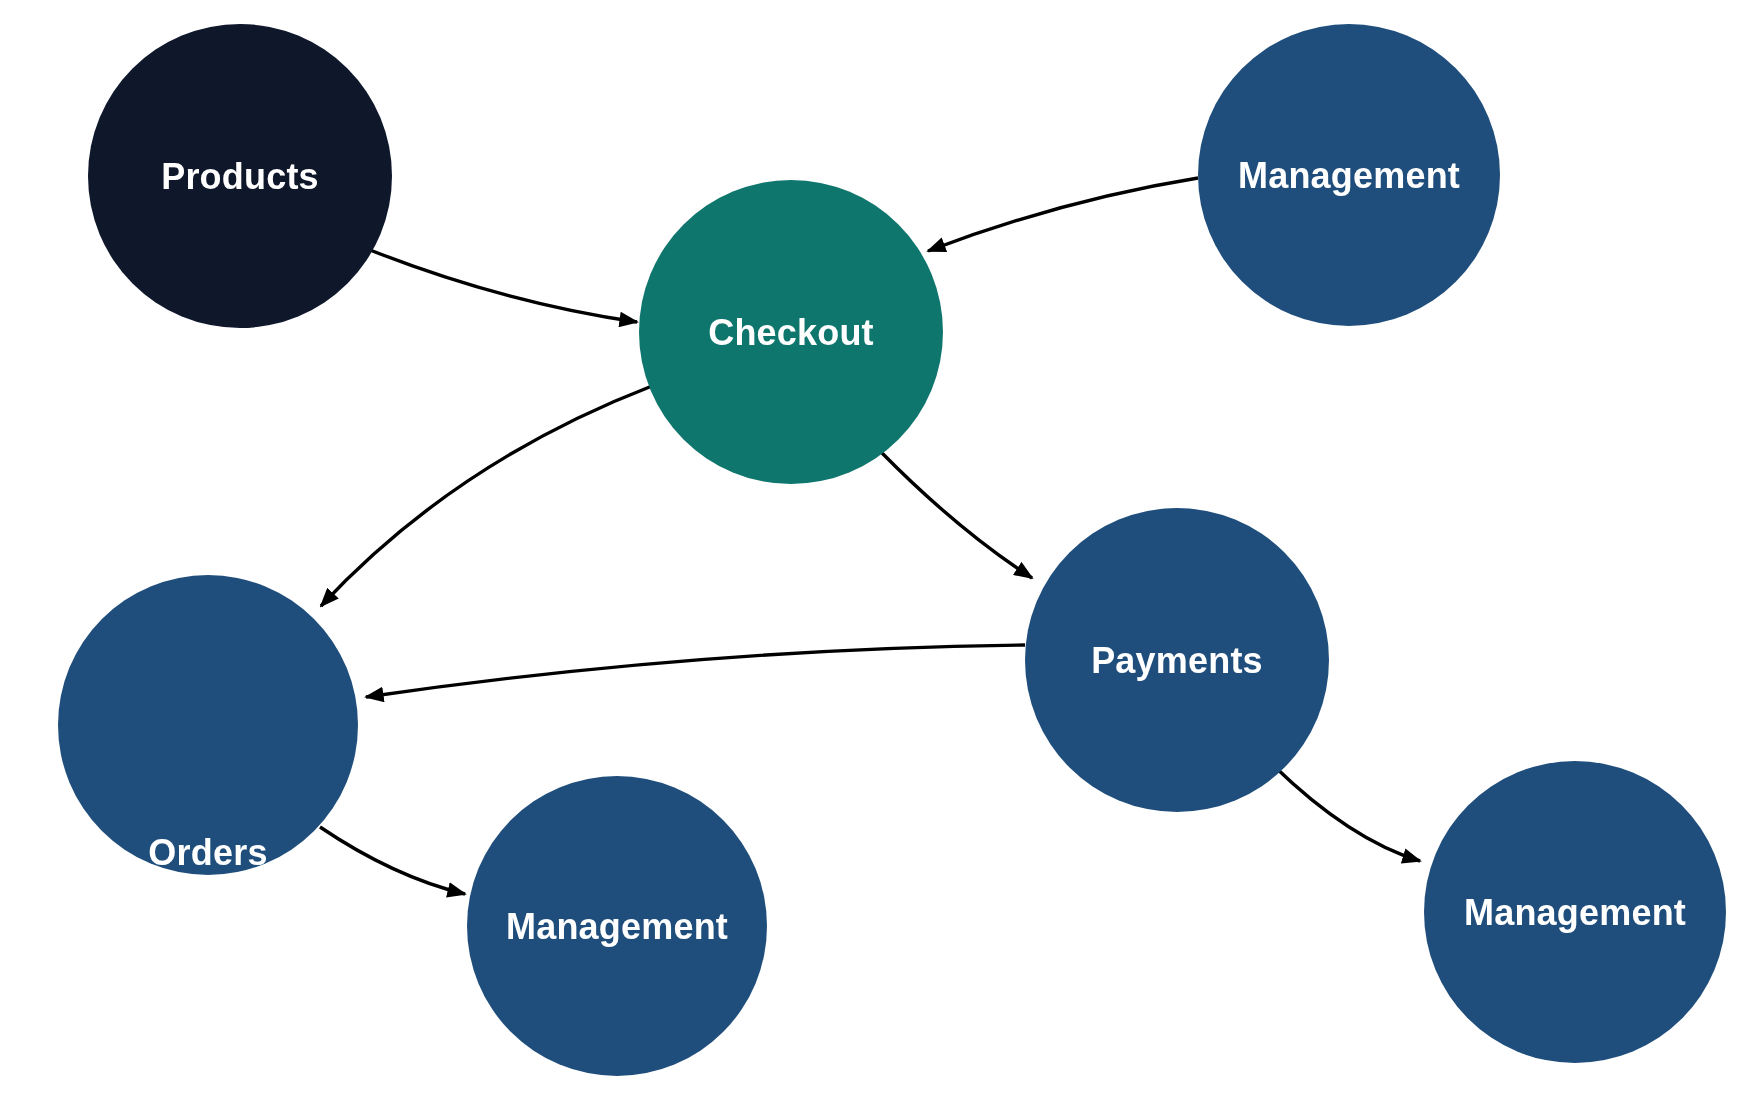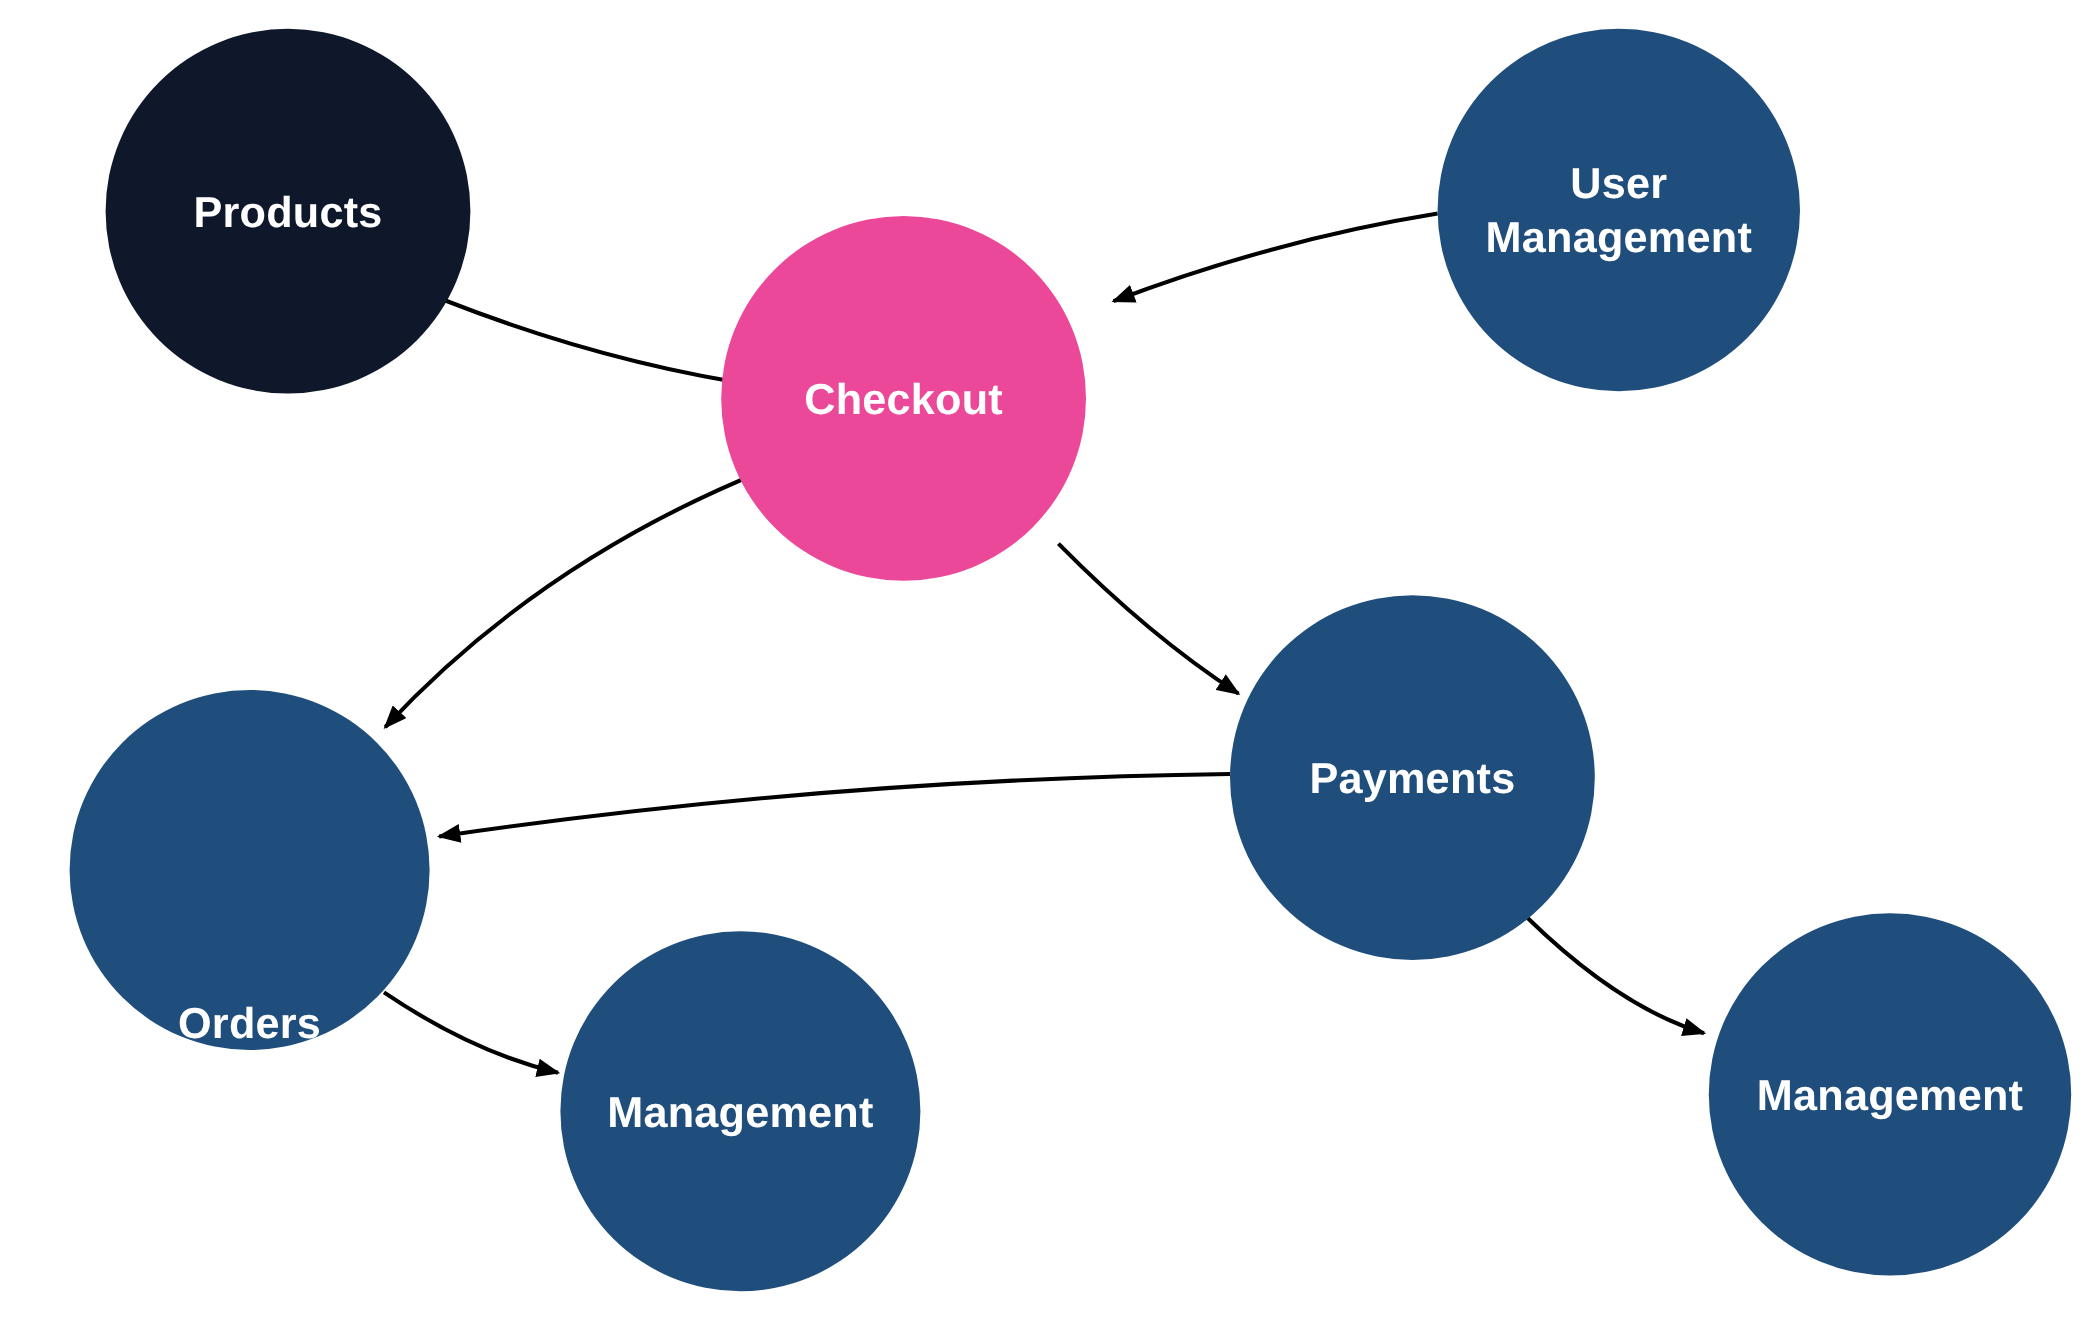--- a/index.html
+++ b/index.html
@@ -64,35 +64,34 @@
       </g>
   </svg>
   <div id="nodes">
       <div class="node" style="left: 88px; top: 24px; width: 304px; height: 304px; background: #0f172a;">
         <div class="node-label" style="color: rgb(255, 255, 255);">
           <div>Products</div>
         </div>
       </div>
       <div class="node" style="left: 1198px; top: 24px; width: 302px; height: 302px; background: rgb(31, 78, 124);">
         <div class="node-label" style="color: rgb(255, 255, 255);">
-          <div>User</div>
           <div>Management</div>
         </div>
       </div>
-      <div class="node" style="left: 601px; top: 180px; width: 304px; height: 304px; background: #ec4899;">
+      <div class="node" style="left: 639px; top: 180px; width: 304px; height: 304px; background: #0f766e;">
         <div class="node-label" style="color: rgb(255, 255, 255);">
           <div>Checkout</div>
         </div>
       </div>
       <div class="node" style="left: 58px; top: 575px; width: 300px; height: 300px; background: rgb(31, 78, 124); align-items: flex-end;">
         <div class="node-label" style="color: rgb(255, 255, 255);">
           <div>Orders</div>
         </div>
       </div>
-      <div class="node" style="left: 1025px; top: 496px; width: 304px; height: 304px; background: rgb(31, 78, 124);">
+      <div class="node" style="left: 1025px; top: 508px; width: 304px; height: 304px; background: rgb(31, 78, 124);">
         <div class="node-label" style="color: rgb(255, 255, 255);">
           <div>Payments</div>
         </div>
       </div>
       <div class="node" style="left: 467px; top: 776px; width: 300px; height: 300px; background: rgb(31, 78, 124);">
         <div class="node-label" style="color: rgb(255, 255, 255);">
           <div>Management</div>
         </div>
       </div>
       <div class="node" style="left: 1424px; top: 761px; width: 302px; height: 302px; background: rgb(31, 78, 124);">

